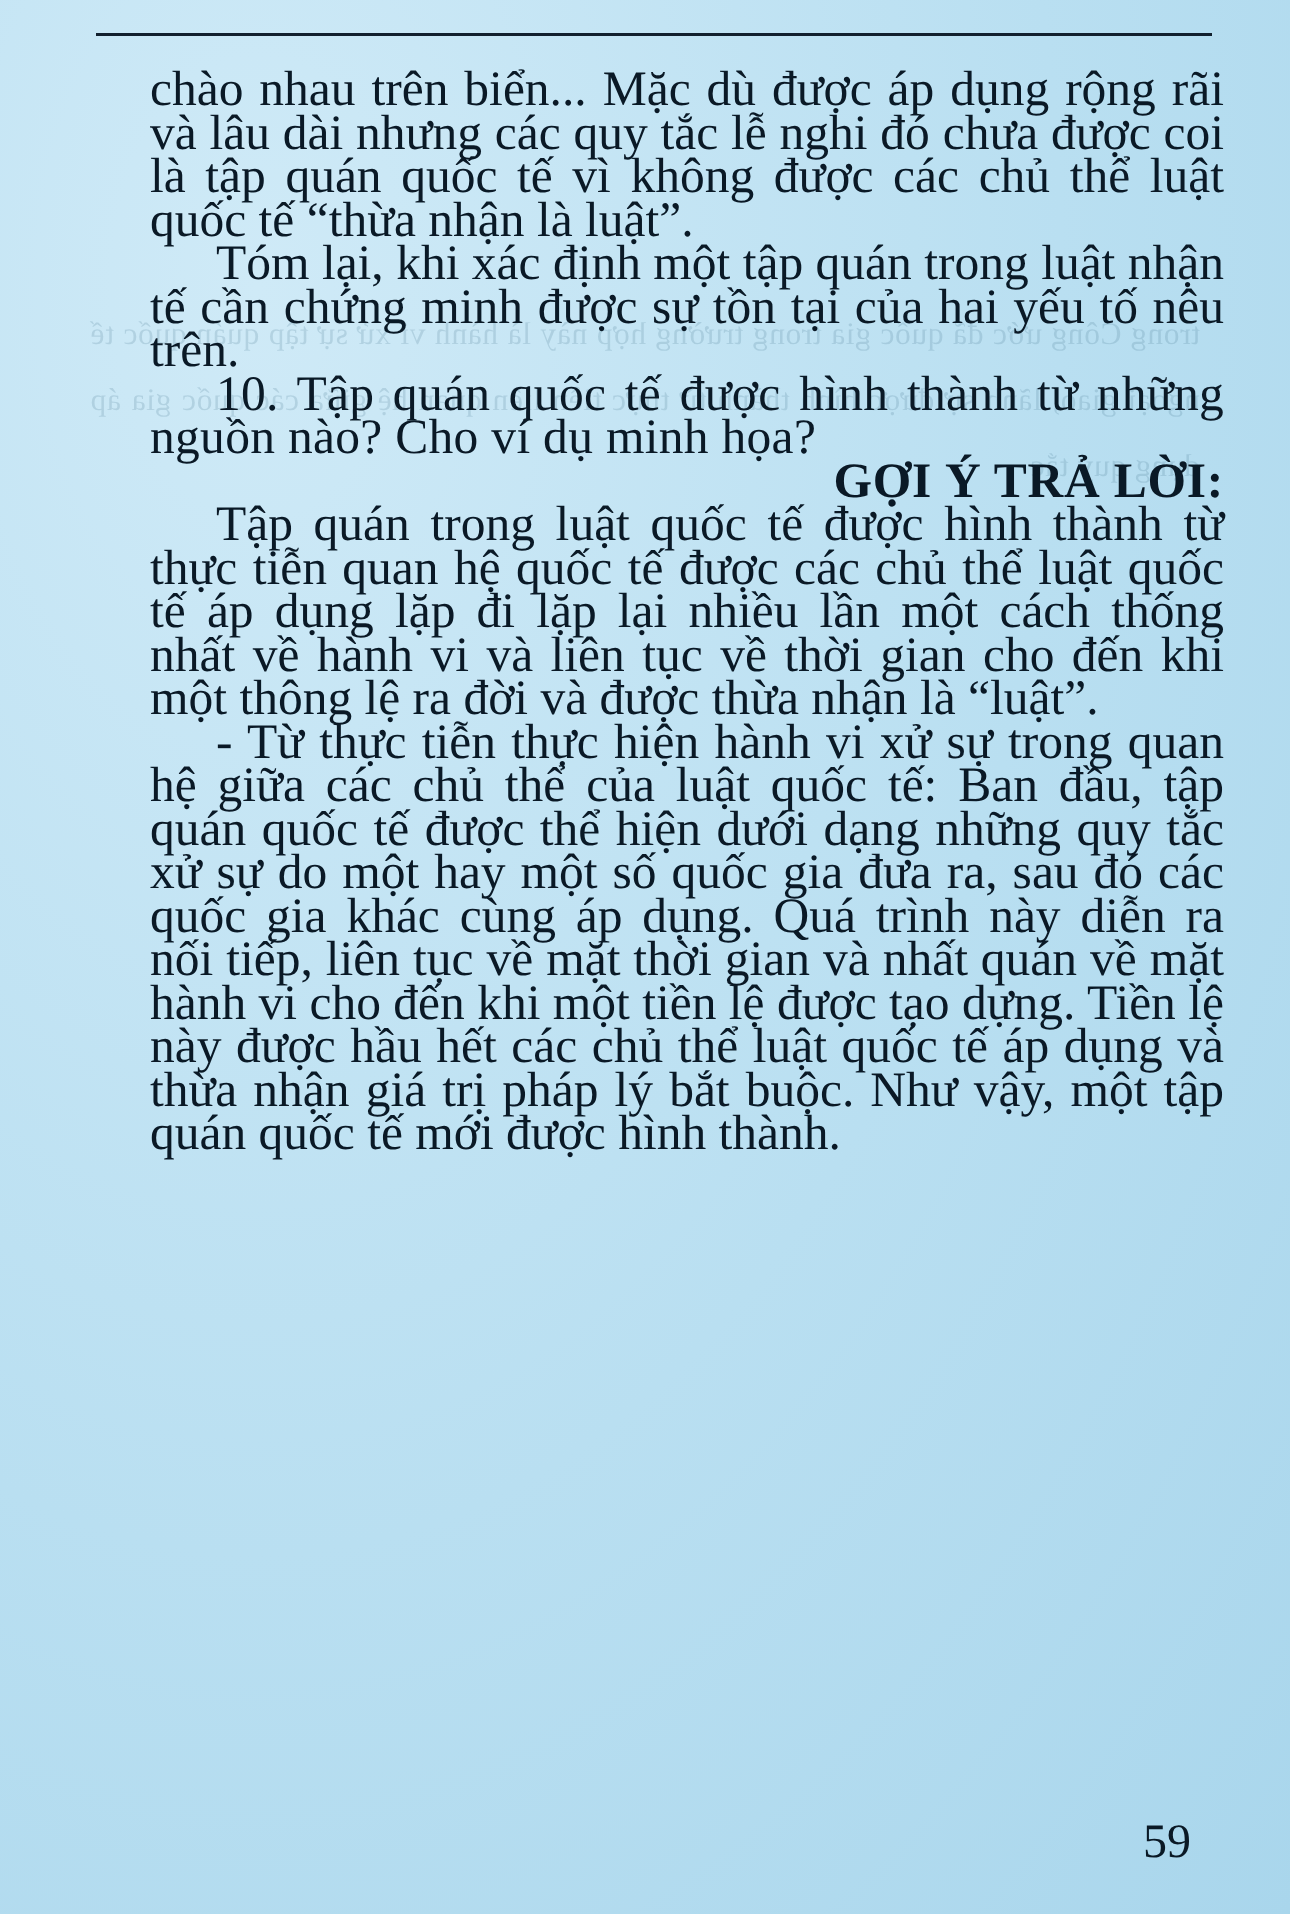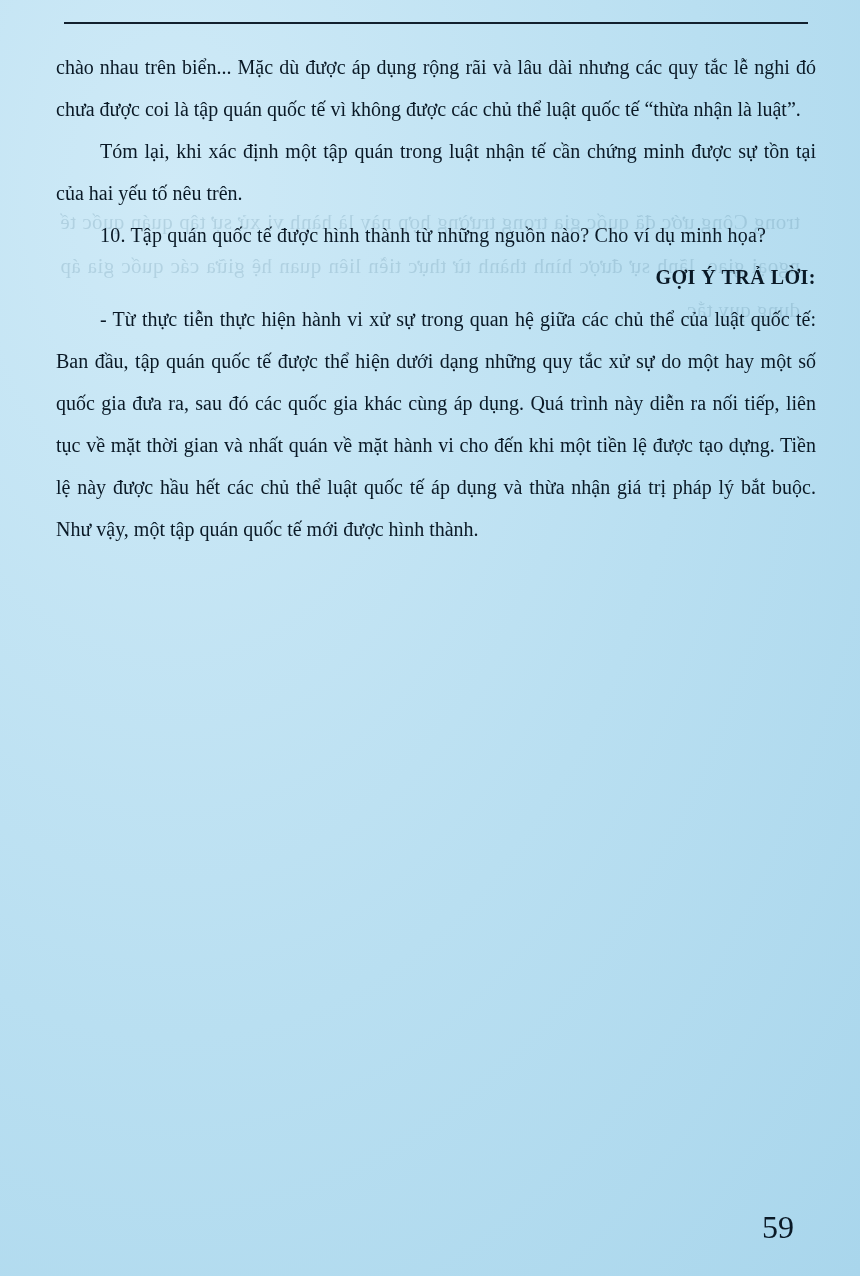--- a/index.html
+++ b/index.html
@@ -55,25 +55,26 @@
     padding-bottom: 6px;
   }
   .header-rule {
     position: relative;
     border-top: 2px solid #12202e;
     margin: 4px 8px 22px 8px;
   }
 
   .content {
     position: relative;
-    font-size: 20px;
-    line-height: 42px;
+    font-size: 33px;
+    line-height: 29px;
     color: #0a1926;
     text-align: justify;
     text-justify: inter-word;
+    margin-left: 44px;
   }
   .content p {
     margin: 0;
   }
   .indent {
     text-indent: 44px;
   }
   .q-heading {
     font-weight: normal;
     text-indent: 44px;
@@ -103,17 +104,18 @@
 
   <div class="bleed">trong Công ước đã quốc gia trong trường hợp này là hành vi xử sự tập quán quốc tế ngoại giao, lãnh sự được hình thành từ thực tiễn liên quan hệ giữa các quốc gia áp dụng quy tắc</div>
 
   <div class="header-rule"></div>
 
   <div class="content">
     <p>chào nhau trên biển... Mặc dù được áp dụng rộng rãi và lâu dài nhưng các quy tắc lễ nghi đó chưa được coi là tập quán quốc tế vì không được các chủ thể luật quốc tế “thừa nhận là luật”.</p>
     <p class="indent">Tóm lại, khi xác định một tập quán trong luật nhận tế cần chứng minh được sự tồn tại của hai yếu tố nêu trên.</p>
     <p class="q-heading">10. Tập quán quốc tế được hình thành từ những nguồn nào? Cho ví dụ minh họa?</p>
     <p class="center-bold">GỢI Ý TRẢ LỜI:</p>
+    <p class="indent">Tập quán trong luật quốc tế được hình thành từ thực tiễn quan hệ quốc tế được các chủ thể luật quốc tế áp dụng lặp đi lặp lại nhiều lần một cách thống nhất về hành vi và liên tục về thời gian cho đến khi một thông lệ ra đời và được thừa nhận là “luật”.</p>
     <p class="indent">- Từ thực tiễn thực hiện hành vi xử sự trong quan hệ giữa các chủ thể của luật quốc tế: Ban đầu, tập quán quốc tế được thể hiện dưới dạng những quy tắc xử sự do một hay một số quốc gia đưa ra, sau đó các quốc gia khác cùng áp dụng. Quá trình này diễn ra nối tiếp, liên tục về mặt thời gian và nhất quán về mặt hành vi cho đến khi một tiền lệ được tạo dựng. Tiền lệ này được hầu hết các chủ thể luật quốc tế áp dụng và thừa nhận giá trị pháp lý bắt buộc. Như vậy, một tập quán quốc tế mới được hình thành.</p>
   </div>
 
   <div class="page-number">59</div>
 </div>
 
 </body></html>

